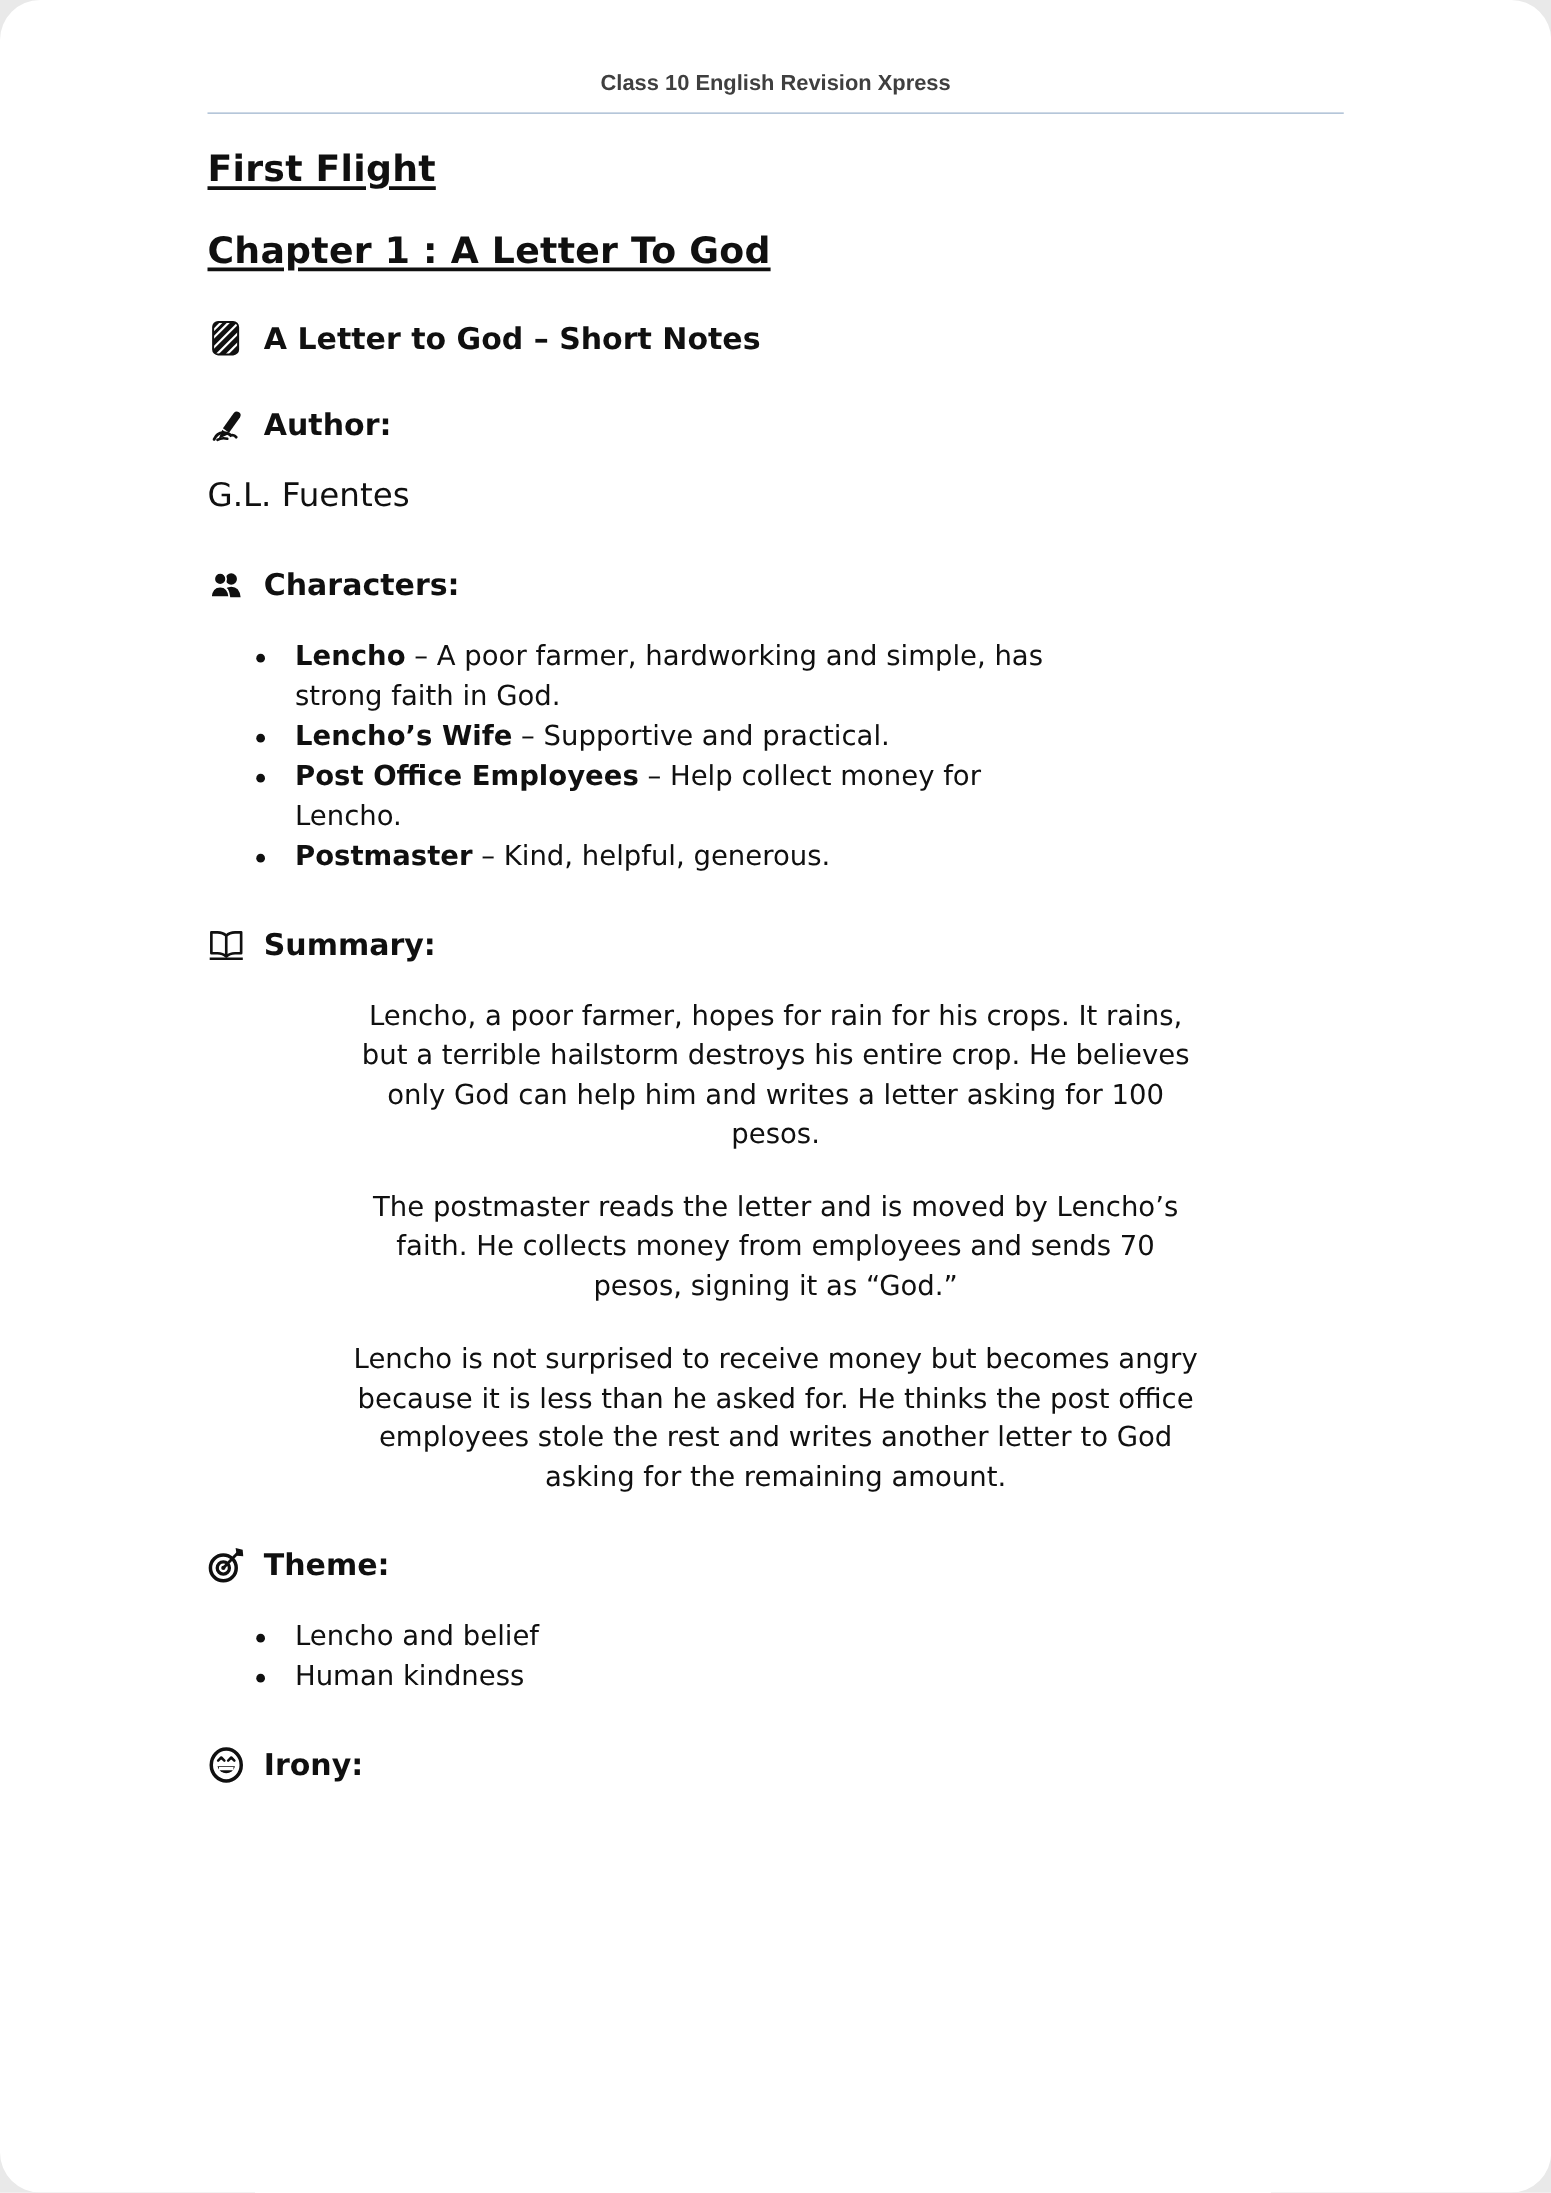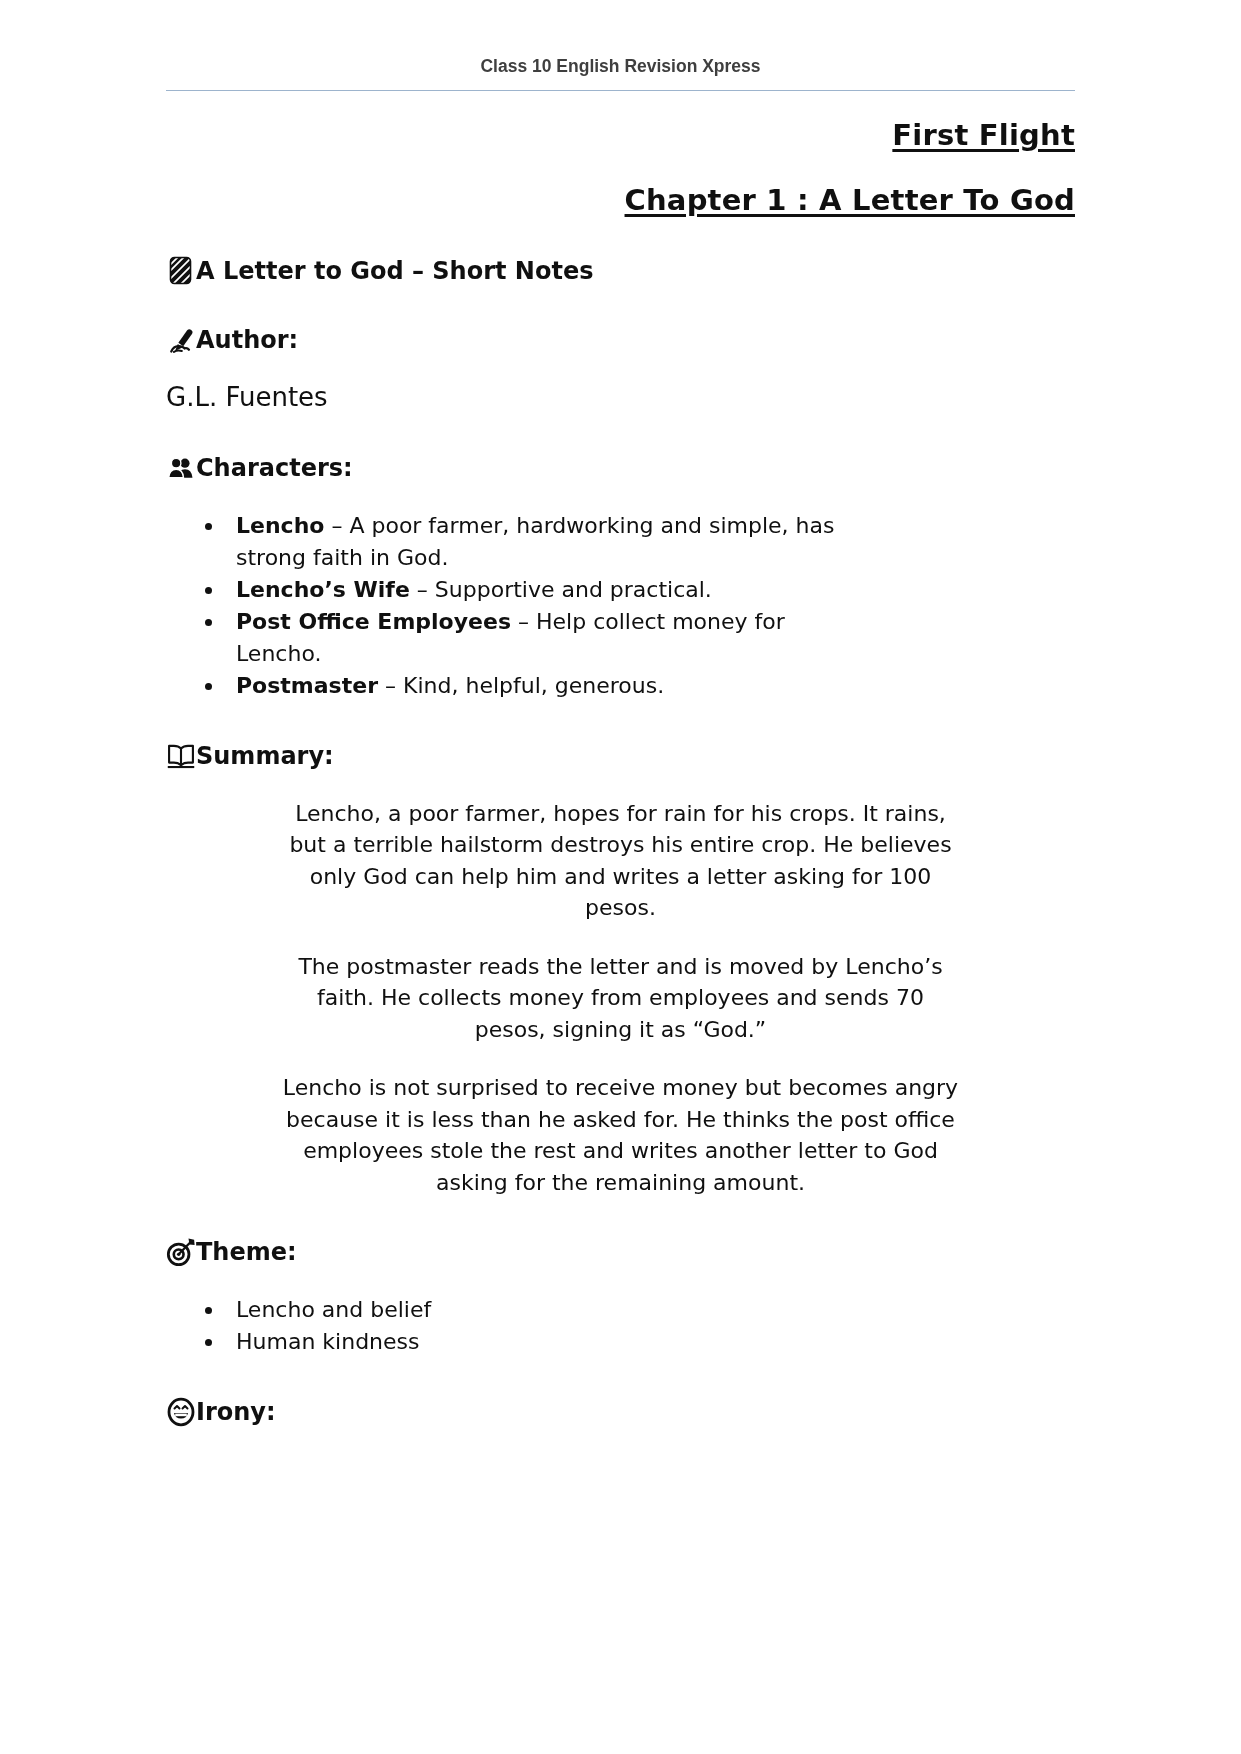--- a/index.html
+++ b/index.html
@@ -5,51 +5,53 @@
   * { margin:0; padding:0; box-sizing:border-box; }
   html,body { background:#e9e9e9; }
   body { font-family:"DejaVu Sans", sans-serif; }
   .page {
     position:relative;
     width:1241px; height:1754px;
     margin:0 auto;
     background:#ffffff;
     color:#101010;
     padding:56px 166px 0 166px;
+    border-radius:32px;
   }
   .doc-header {
     text-align:center;
     font-family:"Liberation Sans", sans-serif;
     font-weight:bold;
     font-size:17.5px;
     color:#3f3f3f;
     padding-bottom:13px;
   }
   .header-rule {
     border:none;
     border-top:1.6px solid #9db4cd;
     margin:0 0 0 0;
   }
   .title {
-    text-align:right;
+    text-align:left;
     font-weight:bold;
     font-size:29px;
     letter-spacing:0.2px;
   }
   .title .u {
     text-decoration:underline;
     text-decoration-thickness:2.5px;
     text-underline-offset:4px;
   }
   .book-title { margin-top:27px; }
   .chapter-title { margin-top:31px; }
 
   .section-heading {
     display:flex;
     align-items:center;
+    gap:15px;
     font-weight:bold;
     font-size:24px;
     margin-top:39px;
   }
   .section-heading .icon { display:inline-flex; width:30px; height:30px; align-items:center; justify-content:center; flex:0 0 auto; }
   .section-heading .icon svg { width:100%; height:100%; }
 
   .body-text {
     font-size:26px;
     line-height:31.5px;

